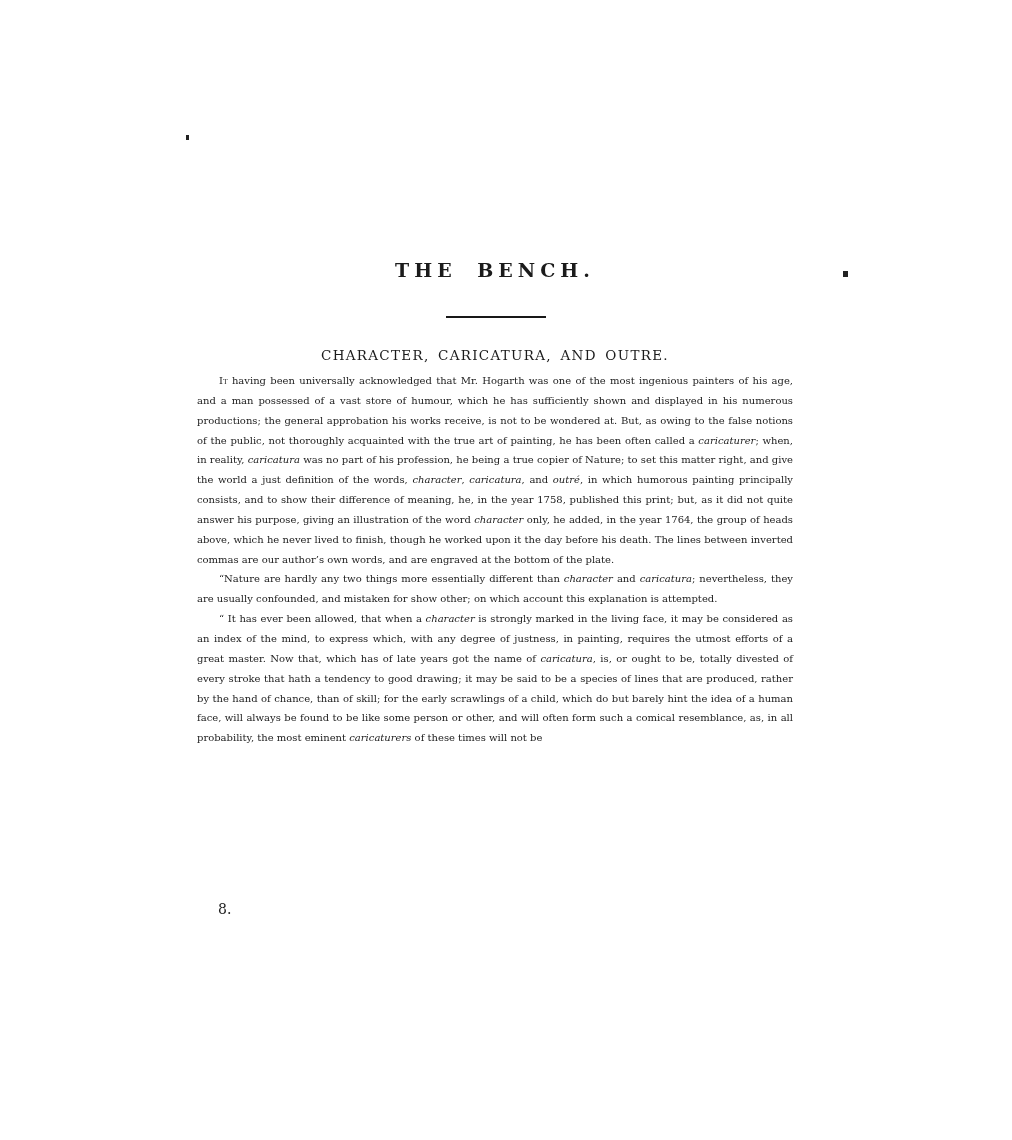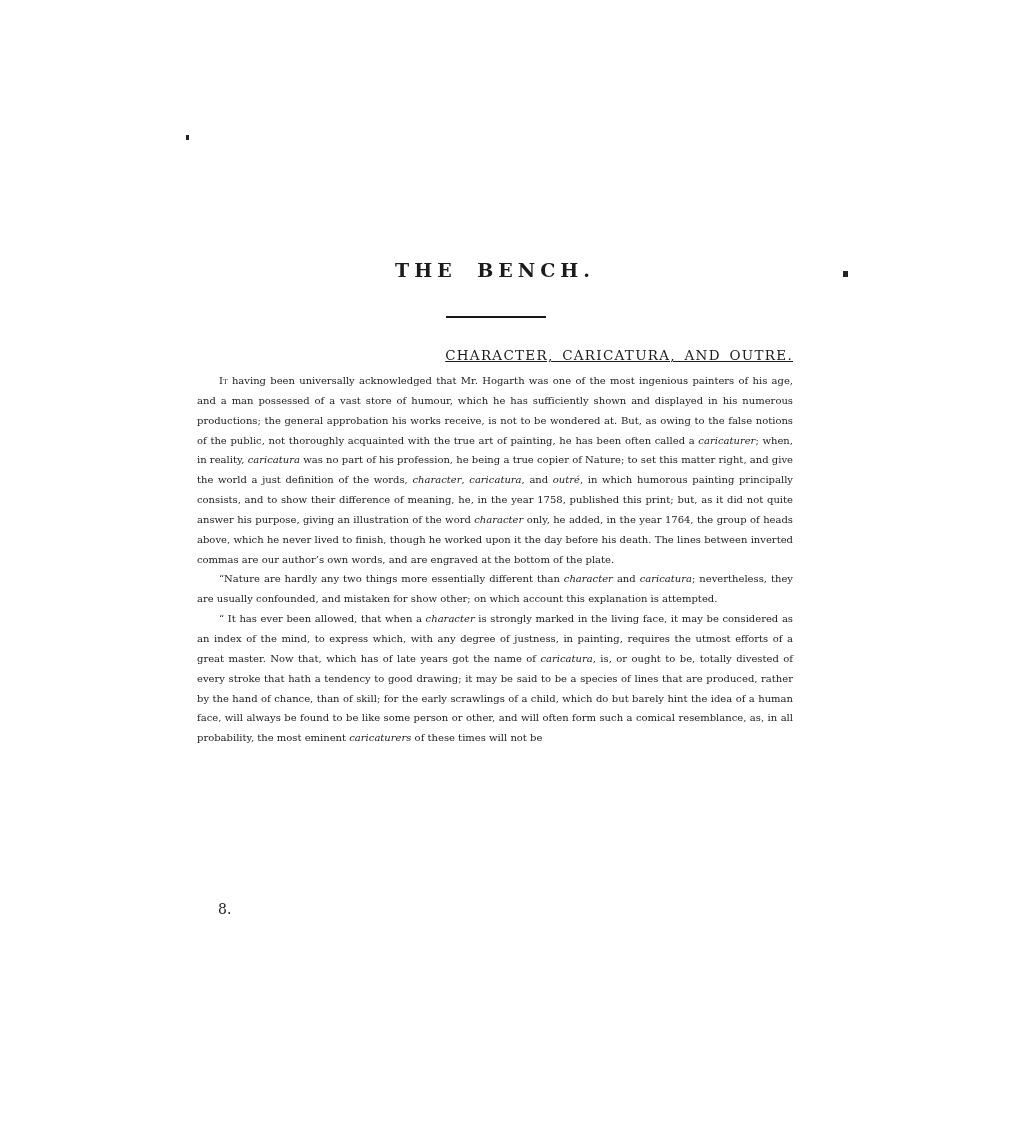--- a/index.html
+++ b/index.html
@@ -34,26 +34,25 @@
     height: 2px;
     background: #181818;
   }
 
   .heading {
     position: absolute;
     top: 347px;
     left: 197px;
     width: 596px;
     margin: 0;
-    text-align: right;
+    text-align: center;
     font-size: 13.5px;
     font-weight: 400;
     letter-spacing: 1.3px;
     word-spacing: 3px;
-    text-decoration: underline;
   }
 
   .bodytext {
     position: absolute;
     top: 371px;
     left: 197px;
     width: 596px;
     font-size: 10px;
     line-height: 19.85px;
     text-align: justify;

